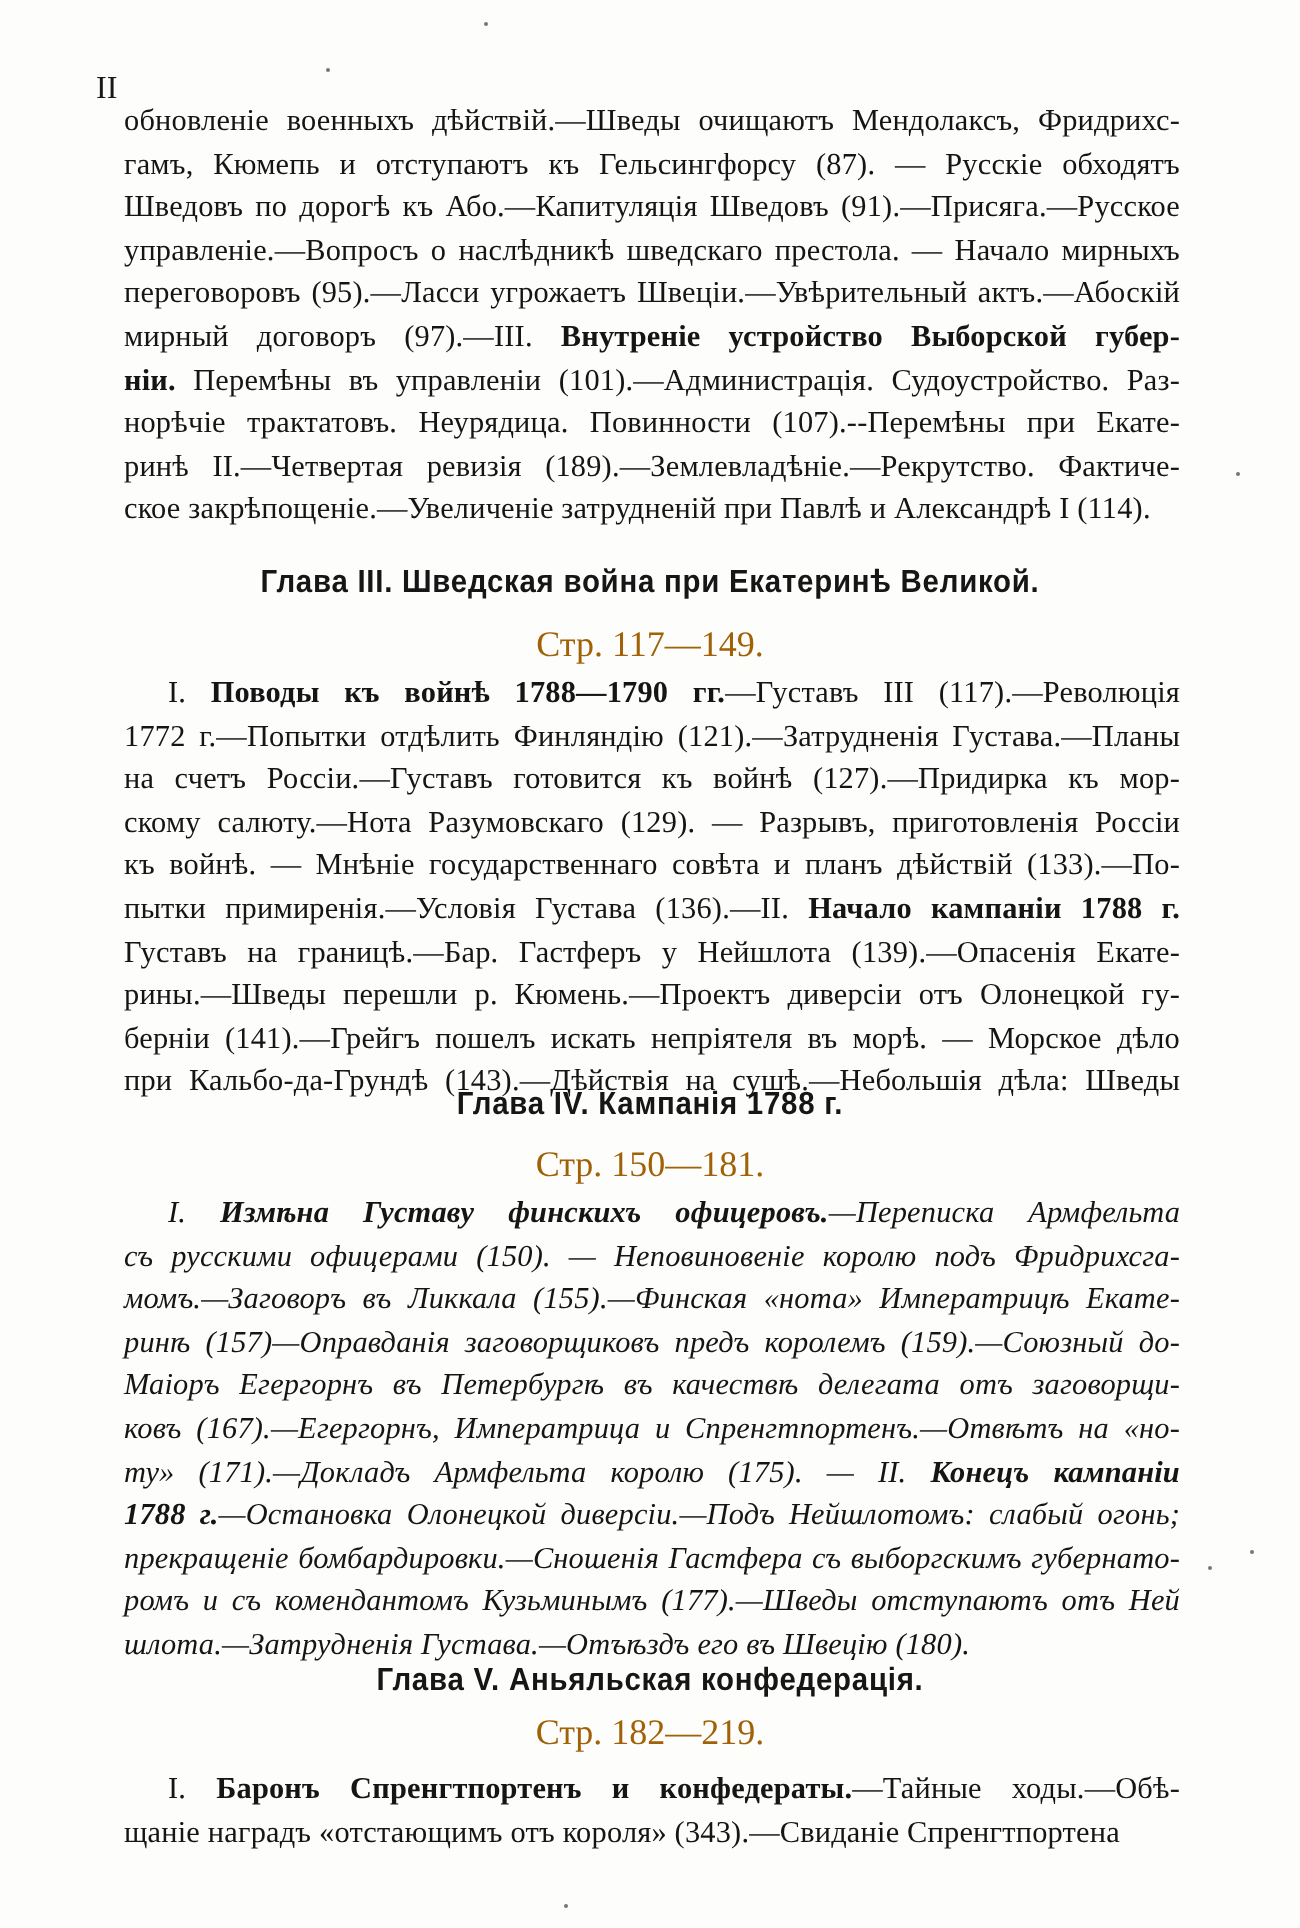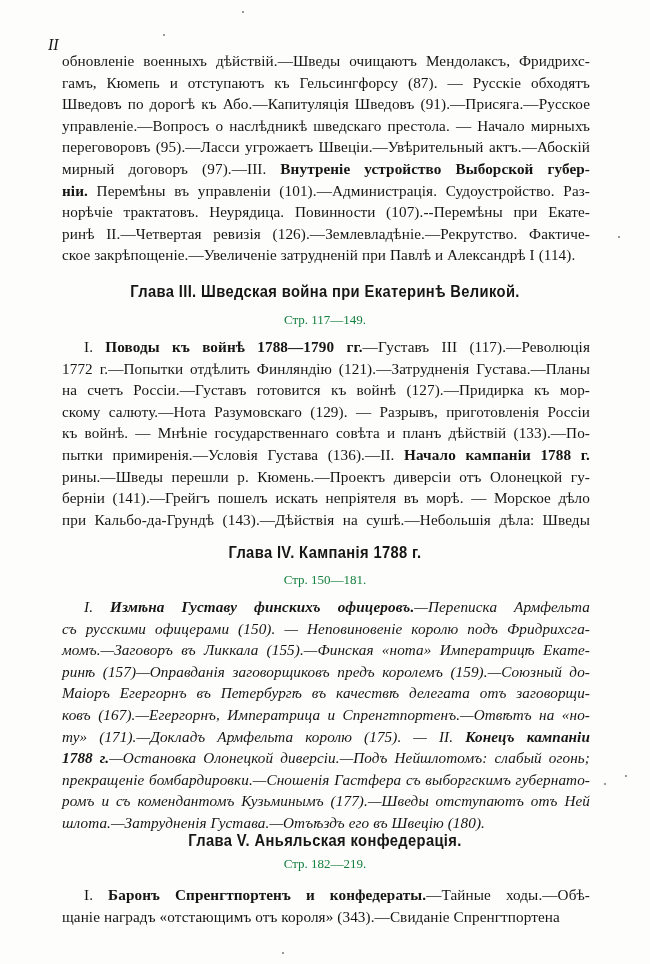--- a/index.html
+++ b/index.html
@@ -1,20 +1,20 @@
 <!DOCTYPE html>
 <html><head>
 <meta charset="utf-8">
 <style>
   html, body { margin: 0; padding: 0; background: #ffffff; }
   body { width: 650px; height: 964px; position: relative; overflow: hidden; color: #111; }
   .page { position: absolute; left: 0; top: 0; width: 650px; height: 964px; background: #fdfdfc; }
   .page-number {
     position: absolute; left: 48px; top: 36px;
-    font-family: "Liberation Serif", serif; font-size: 16px; color: #1a1a1a; font-style: italic;
+    font-family: "Liberation Serif", serif; font-size: 16px; color: #1a1a1a;
   }
   .block { position: absolute; left: 62px; width: 528px; }
   .line {
     font-family: "Liberation Serif", serif;
     font-size: 15.2px;
     line-height: 21.6px;
     height: 21.6px;
     white-space: nowrap;
     text-align: justify;
     text-align-last: justify;
@@ -25,52 +25,53 @@
   .line.indent { padding-left: 22px; }
   .line b { font-weight: bold; }
   .chapter-title {
     position: absolute; left: 0; width: 650px; text-align: center;
     font-family: "Liberation Sans", sans-serif; font-weight: bold;
     font-size: 16px; letter-spacing: 0.4px; color: #161616;
     transform: scaleX(0.92);
   }
   .pages-range {
     position: absolute; left: 0; width: 650px; text-align: center;
-    font-family: "Liberation Serif", serif; font-size: 13px; color: #15803d;
+    font-family: "Liberation Serif", serif; font-size: 18px; color: #a16207;
   }
   .speck { position: absolute; width: 2px; height: 2px; background: #777; border-radius: 1px; }
 </style>
 </head>
 <body>
 
 <div class="page">
   <div class="page-number">II</div>
 
   <div class="block" style="top:50px;">
       <div class="line">обновленіе военныхъ дѣйствій.—Шведы очищаютъ Мендолаксъ, Фридрихс-</div>
       <div class="line">гамъ, Кюмепь и отступаютъ къ Гельсингфорсу (87). — Русскіе обходятъ</div>
       <div class="line">Шведовъ по дорогѣ къ Або.—Капитуляція Шведовъ (91).—Присяга.—Русское</div>
       <div class="line">управленіе.—Вопросъ о наслѣдникѣ шведскаго престола. — Начало мирныхъ</div>
       <div class="line">переговоровъ (95).—Ласси угрожаетъ Швеціи.—Увѣрительный актъ.—Абоскій</div>
       <div class="line">мирный договоръ (97).—III. <b>Внутреніе устройство Выборской губер-</b></div>
       <div class="line"><b>ніи.</b> Перемѣны въ управленіи (101).—Администрація. Судоустройство. Раз-</div>
       <div class="line">норѣчіе трактатовъ. Неурядица. Повинности (107).--Перемѣны при Екате-</div>
-      <div class="line">ринѣ II.—Четвертая ревизія (126).—Землевладѣніе.—Рекрутство. Фактиче-</div>
+      <div class="line">ринѣ II.—Четвертая ревизія (189).—Землевладѣніе.—Рекрутство. Фактиче-</div>
       <div class="line last">ское закрѣпощеніе.—Увеличеніе затрудненій при Павлѣ и Александрѣ I (114).</div>
     </div>
 
   <div class="chapter-title" style="top:283px;">Глава III. Шведская война при Екатеринѣ Великой.</div>
   <div class="pages-range" style="top:312px;">Стр. 117—149.</div>
   <div class="block" style="top:336px;">
       <div class="line indent">I. <b>Поводы къ войнѣ 1788—1790 гг.</b>—Густавъ III (117).—Революція</div>
       <div class="line">1772 г.—Попытки отдѣлить Финляндію (121).—Затрудненія Густава.—Планы</div>
       <div class="line">на счетъ Россіи.—Густавъ готовится къ войнѣ (127).—Придирка къ мор-</div>
       <div class="line">скому салюту.—Нота Разумовскаго (129). — Разрывъ, приготовленія Россіи</div>
       <div class="line">къ войнѣ. — Мнѣніе государственнаго совѣта и планъ дѣйствій (133).—По-</div>
       <div class="line">пытки примиренія.—Условія Густава (136).—II. <b>Начало кампаніи 1788 г.</b></div>
+      <div class="line">Густавъ на границѣ.—Бар. Гастферъ у Нейшлота (139).—Опасенія Екате-</div>
       <div class="line">рины.—Шведы перешли р. Кюмень.—Проектъ диверсіи отъ Олонецкой гу-</div>
       <div class="line">берніи (141).—Грейгъ пошелъ искать непріятеля въ морѣ. — Морское дѣло</div>
       <div class="line">при Кальбо-да-Грундѣ (143).—Дѣйствія на сушѣ.—Небольшія дѣла: Шведы</div>
     </div>
 
   <div class="chapter-title" style="top:544px;">Глава IV. Кампанія 1788 г.</div>
   <div class="pages-range" style="top:572px;">Стр. 150—181.</div>
   <div class="block" style="top:596px;font-style:italic;">
       <div class="line indent">I. <b>Измѣна Густаву финскихъ офицеровъ.</b>—Переписка Армфельта</div>
       <div class="line">съ русскими офицерами (150). — Неповиновеніе королю подъ Фридрихсга-</div>

